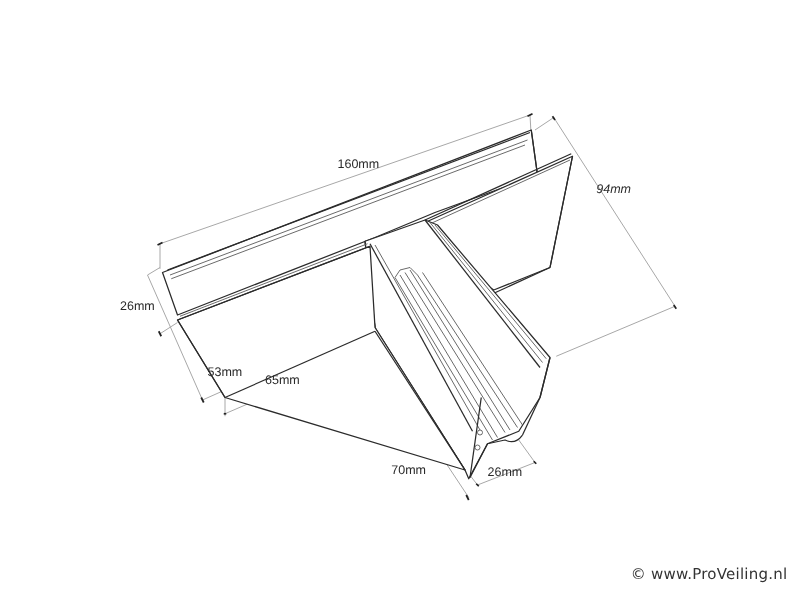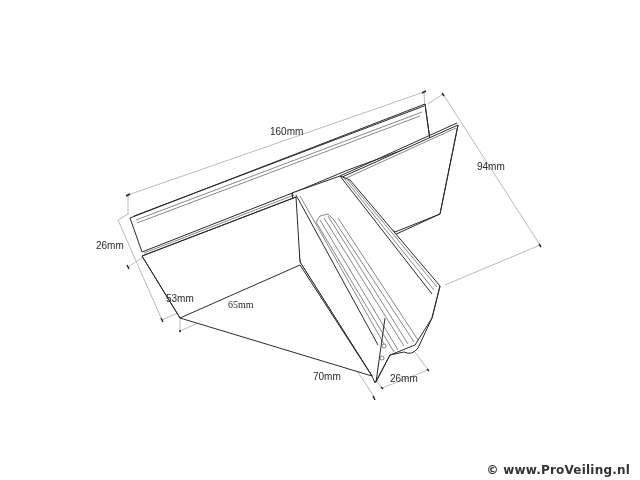--- a/index.html
+++ b/index.html
@@ -1,19 +1,19 @@
 <!DOCTYPE html>
 <html><head>
   <meta charset="utf-8">
   <style>
     html, body { margin: 0; padding: 0; background: #ffffff; }
     body { width: 640px; height: 480px; position: relative; overflow: hidden; font-family: "Liberation Sans", sans-serif; }
     #diagram { position: absolute; left: 0; top: 0; width: 640px; height: 480px; }
     .dim-label { position: absolute; font-family: "Liberation Sans", sans-serif; font-size: 10px; color: #2a2a2a; white-space: nowrap; }
-    .watermark { position: absolute; right: 10px; bottom: 3px; font-family: "DejaVu Sans", sans-serif; font-size: 12px; color: #333333; letter-spacing: 0.2px; font-weight: bold; }
+    .watermark { position: absolute; right: 10px; bottom: 14px; font-family: "DejaVu Sans", sans-serif; font-size: 12px; color: #333333; letter-spacing: 0.2px; }
     .edge { stroke: #2b2b2b; stroke-width: 1; fill: none; stroke-linejoin: round; }
     .face { fill: #ffffff; stroke: #2b2b2b; stroke-width: 1; stroke-linejoin: round; }
     .thin { stroke: #555; stroke-width: 0.7; fill: none; }
     .dimline { stroke: #a8a8a8; stroke-width: 0.8; fill: none; }
     .tick { stroke: #222; stroke-width: 1.4; }
   </style>
 </head>
 <body>
 
 <svg id="diagram" viewBox="0 0 640 480" xmlns="http://www.w3.org/2000/svg">
@@ -119,23 +119,23 @@
     <polygon class="face" points="142,256 296,197 300,262 372,376 180,318"></polygon>
     <line class="thin" x1="144" y1="253" x2="294" y2="195"></line>
     <line class="edge" x1="142" y1="256" x2="180" y2="318"></line>
     <line class="edge" x1="180" y1="318" x2="300" y2="265"></line>
     <line class="edge" x1="300" y1="265" x2="372" y2="376"></line>
     <line class="edge" x1="142" y1="256" x2="296" y2="197"></line>
   </g>
 </svg>
 
 <div class="dim-label" style="left:270px; top:126px;text-align:center;">160mm</div>
-<div class="dim-label" style="left:477px; top:161px;">94mm</div>
+<div class="dim-label" style="left:477px; top:146px;font-style:italic;">94mm</div>
 <div class="dim-label" style="left:96px; top:240px;">26mm</div>
 <div class="dim-label" style="left:130px; top:293px;margin-left:36px;">53mm</div>
-<div class="dim-label" style="left:228px; top:299px;font-family:Liberation Serif, serif;">65mm</div>
+<div class="dim-label" style="left:212px; top:299px;">65mm</div>
 <div class="dim-label" style="left:313px; top:331px;margin-top:40px;">70mm</div>
 <div class="dim-label" style="left:390px; top:373px;">26mm</div>
 
 <div class="watermark">
   <span>©</span>
   <span>www.ProVeiling.nl</span>
 </div>
 
 </body></html>

